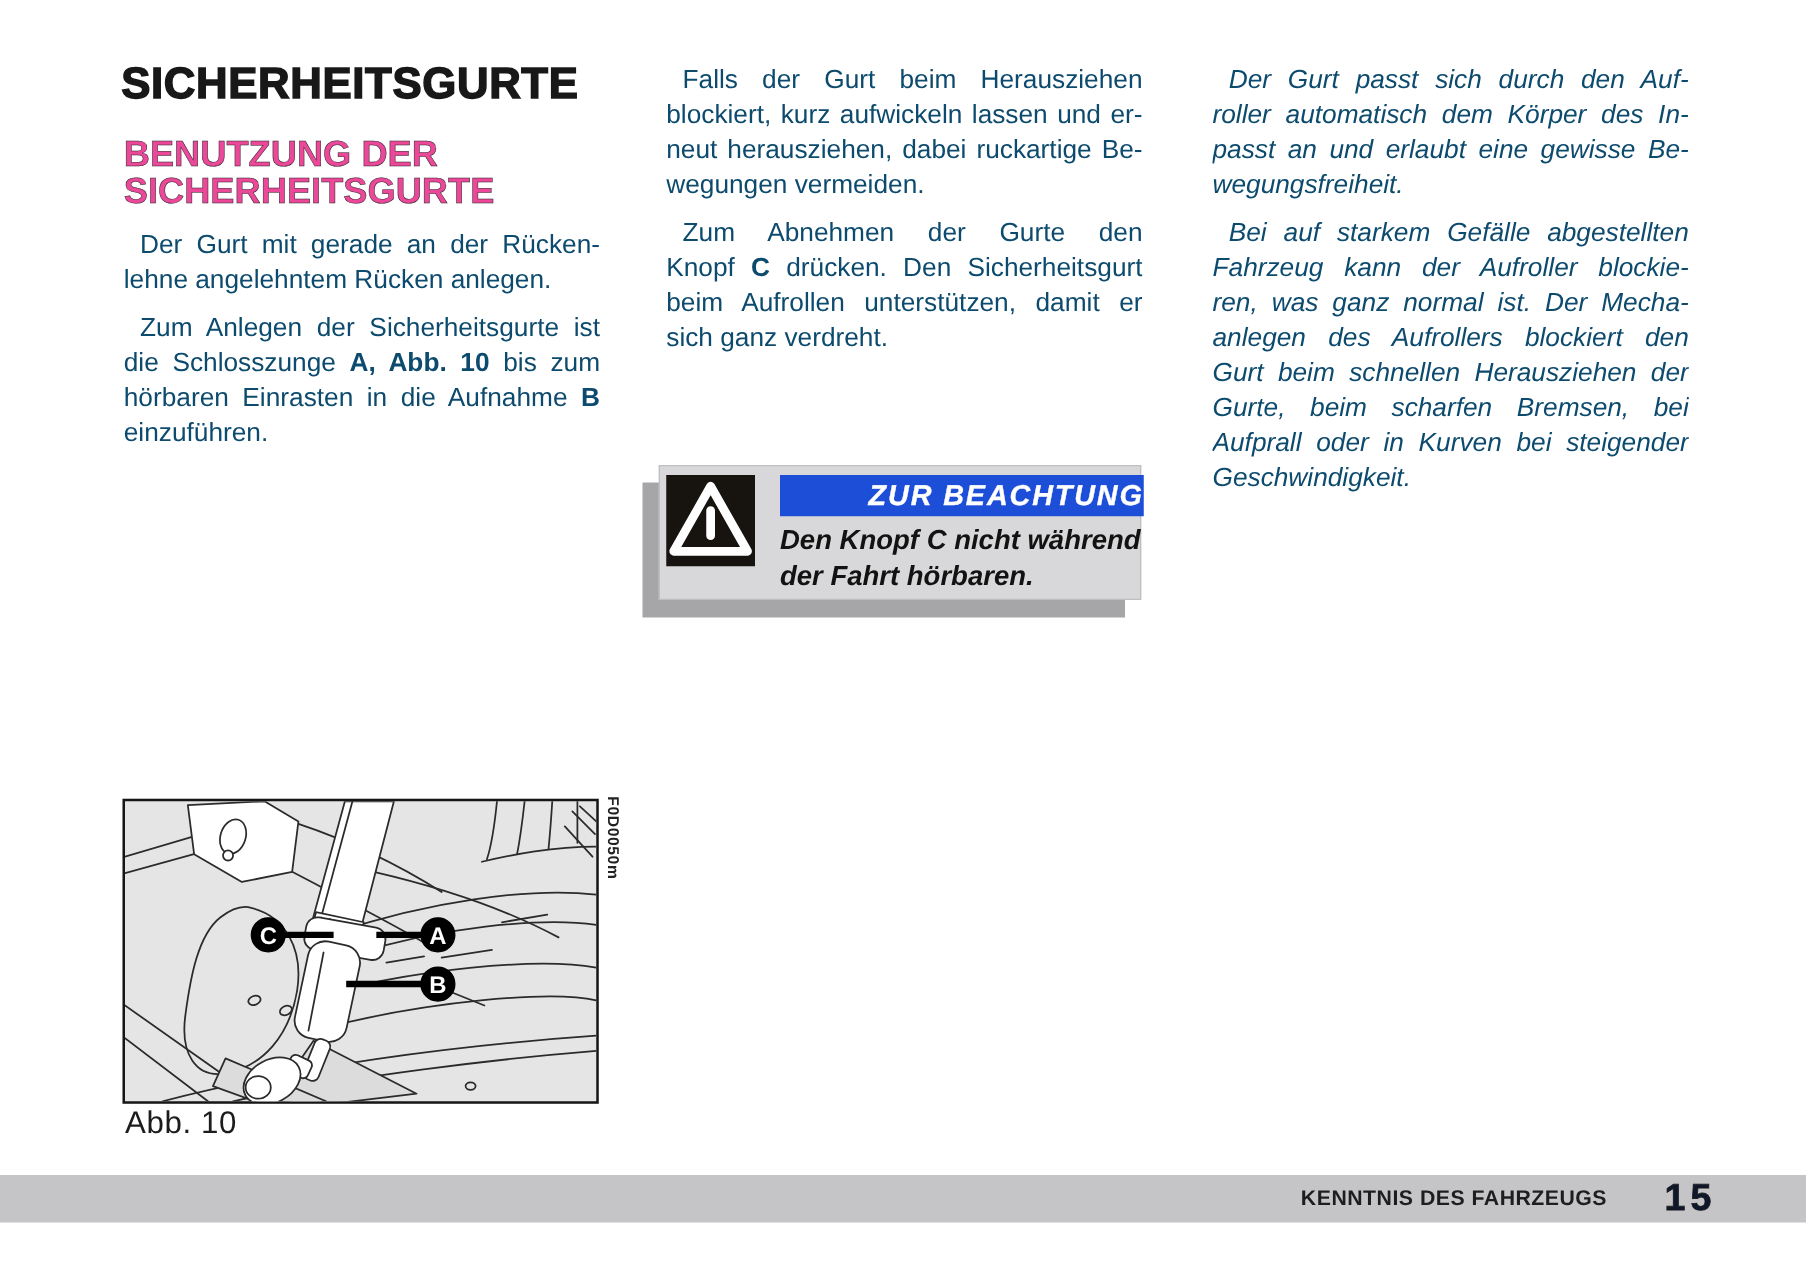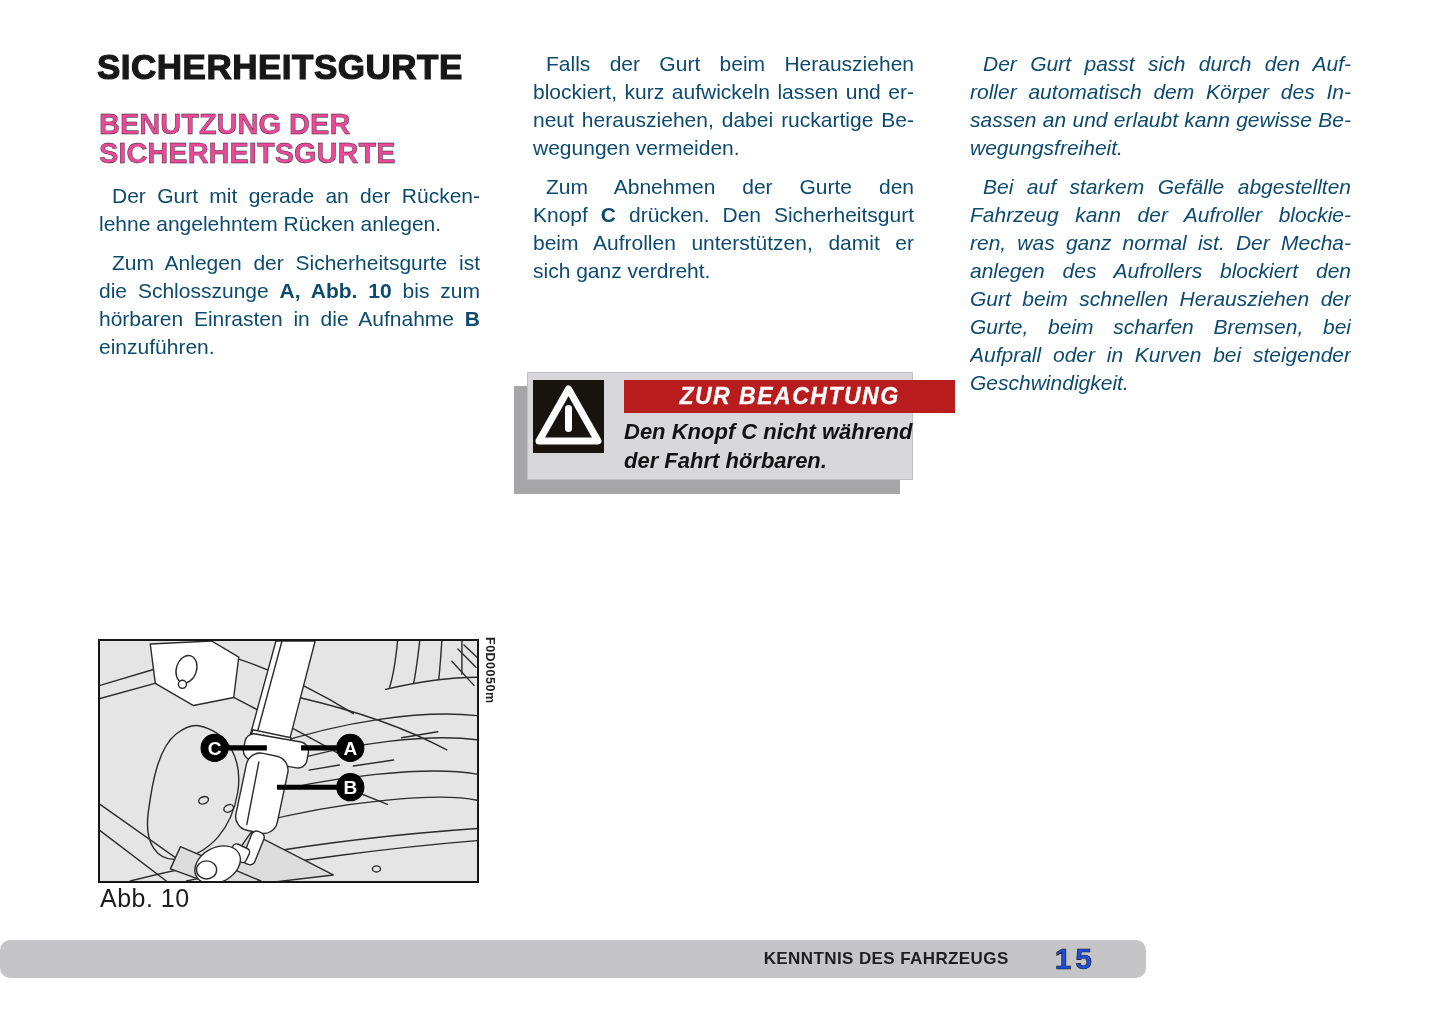--- a/index.html
+++ b/index.html
@@ -36,24 +36,24 @@
   .warning-box {
     position:absolute; left:527px; top:372px; width:386px; height:108px;
     background:#d8d8da; border:1px solid #bfbfc2;
     box-shadow:-13px 14px 0 0 #a6a6a9;
   }
   .warning-icon {
     position:absolute; left:5px; top:7px; width:71px; height:73px;
     background:#17130f; display:flex; align-items:center; justify-content:center;
   }
   .warning-header {
-    position:absolute; left:96px; top:7px; width:331px; height:33px;
-    background:#b91c1c; color:#ffffff;
+    position:absolute; left:96px; top:7px; width:291px; height:33px;
+    background:#1d4ed8; color:#ffffff;
     font-size:23px; line-height:33px; font-weight:bold; font-style:italic;
-    text-align:center; letter-spacing:1.5px;
+    text-align:right; letter-spacing:1.5px;
     -webkit-text-stroke:0.3px #ffffff;
   }
   .warning-body {
     position:absolute; left:96px; top:44px; width:292px;
     font-size:22px; line-height:29px; font-weight:bold; font-style:italic; color:#121212;
   }
   .warning-body .wline { text-align:left; }
   
   .figure-box {
     position:absolute; left:98px; top:639px; width:381px; height:244px;
@@ -64,31 +64,30 @@
     position:absolute; left:497px; top:637px;
     font-size:12.5px; font-weight:bold; letter-spacing:0.5px; color:#222;
     transform:rotate(90deg); transform-origin:left top; white-space:nowrap;
   }
   .figure-caption {
     position:absolute; left:100px; top:884px;
     font-size:25px; color:#1c1c1c; letter-spacing:0.5px;text-align:right;
   }
   
   .footer-bar {
-    position:absolute; left:0; top:940px; width:1146px; height:38px;
+    position:absolute; left:0; top:940px; width:1445px; height:38px;
     background:#c5c5c7; display:flex; align-items:center; justify-content:flex-end;
-    padding-right:50px;
-    border-radius:10px;
+    padding-right:72px;
   }
   .footer-section {
     font-size:17px; font-weight:bold; letter-spacing:0.4px; color:#1e1e20;
     margin-right:46px;
   }
   .footer-page {
-    font-size:30px; font-weight:bold; letter-spacing:4px; color:#1d4ed8;
+    font-size:30px; font-weight:bold; letter-spacing:4px; color:#0f172a;
     -webkit-text-stroke:0.6px #161616;
   }
 </style>
 </head>
 <body>
 
 <div class="page">
 
   <h1 class="doc-title">SICHERHEITSGURTE</h1>
   <h2 class="doc-subtitle">
@@ -121,21 +120,21 @@
         <div class="line">Knopf <b>C</b> drücken. Den Sicherheitsgurt</div>
         <div class="line">beim Aufrollen unterstützen, damit er</div>
         <div class="line last">sich ganz verdreht.</div>
       </div>
   </div>
 
   <div class="col col-3">
     <div class="para">
         <div class="line">Der Gurt passt sich durch den Auf-</div>
         <div class="line">roller automatisch dem Körper des In-</div>
-        <div class="line">sassen an und erlaubt kann gewisse Be-</div>
+        <div class="line">passt an und erlaubt eine gewisse Be-</div>
         <div class="line last">wegungsfreiheit.</div>
       </div>
     <div class="para">
         <div class="line">Bei auf starkem Gefälle abgestellten</div>
         <div class="line">Fahrzeug kann der Aufroller blockie-</div>
         <div class="line">ren, was ganz normal ist. Der Mecha-</div>
         <div class="line">anlegen des Aufrollers blockiert den</div>
         <div class="line">Gurt beim schnellen Herausziehen der</div>
         <div class="line">Gurte, beim scharfen Bremsen, bei</div>
         <div class="line">Aufprall oder in Kurven bei steigender</div>

